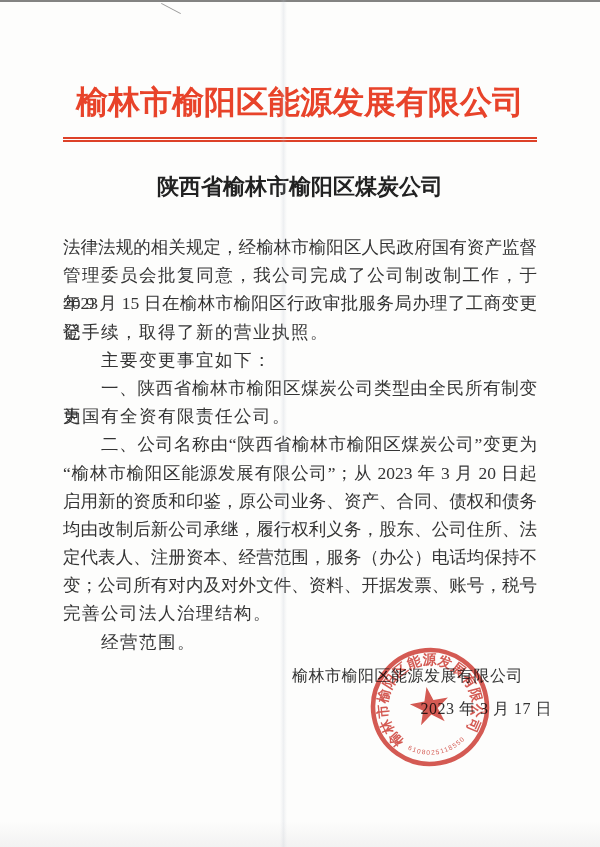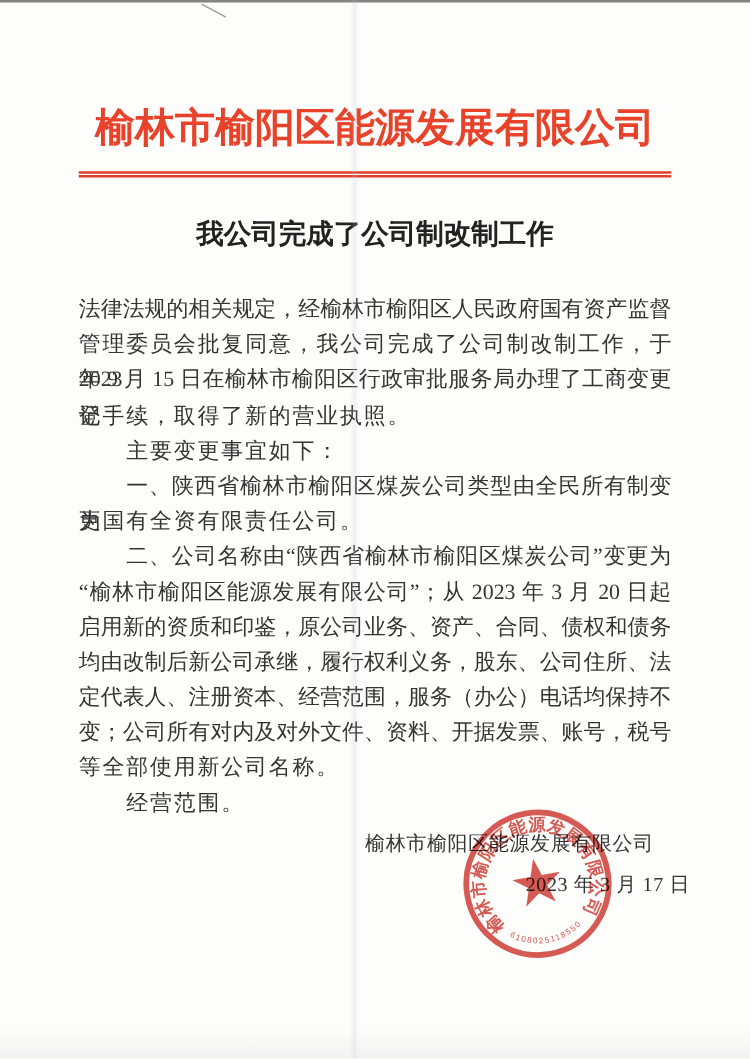--- a/index.html
+++ b/index.html
@@ -123,37 +123,37 @@
 
 <div class="page">
 
   <div class="scan-top-edge"></div>
   <div class="scan-scratch"></div>
 
   <div class="letterhead">榆林市榆阳区能源发展有限公司</div>
 
   <div class="red-rule"></div>
 
-  <div class="doc-title">我公司完成了公司制改制工作</div>
+  <div class="doc-title">陕西省榆林市榆阳区煤炭公司</div>
 
   <div class="body-text">
     <div class="bl j">法律法规的相关规定，经榆林市榆阳区人民政府国有资产监督</div>
     <div class="bl j">管理委员会批复同意，我公司完成了公司制改制工作，于 2023</div>
     <div class="bl j">年 9 月 15 日在榆林市榆阳区行政审批服务局办理了工商变更登</div>
     <div class="bl end">记手续，取得了新的营业执照。</div>
     <div class="bl ind end">主要变更事宜如下：</div>
     <div class="bl ind j">一、陕西省榆林市榆阳区煤炭公司类型由全民所有制变更</div>
     <div class="bl end">为国有全资有限责任公司。</div>
     <div class="bl ind j">二、公司名称由“陕西省榆林市榆阳区煤炭公司”变更为</div>
     <div class="bl j">“榆林市榆阳区能源发展有限公司”；从 2023 年 3 月 20 日起</div>
     <div class="bl j">启用新的资质和印鉴，原公司业务、资产、合同、债权和债务</div>
     <div class="bl j">均由改制后新公司承继，履行权利义务，股东、公司住所、法</div>
     <div class="bl j">定代表人、注册资本、经营范围，服务（办公）电话均保持不</div>
     <div class="bl j">变；公司所有对内及对外文件、资料、开据发票、账号，税号</div>
-    <div class="bl end">等全部使用新公司名称。</div>
+    <div class="bl end">完善公司法人治理结构。</div>
     <div class="bl ind end">经营范围。</div>
   </div>
 
   <div class="sig-block">
     <div class="sig-company">榆林市榆阳区能源发展有限公司</div>
     <div class="sig-date">2023 年 3 月 17 日</div>
   </div>
 
   <div class="seal">
     <svg viewBox="0 0 120 120" xmlns="http://www.w3.org/2000/svg">

